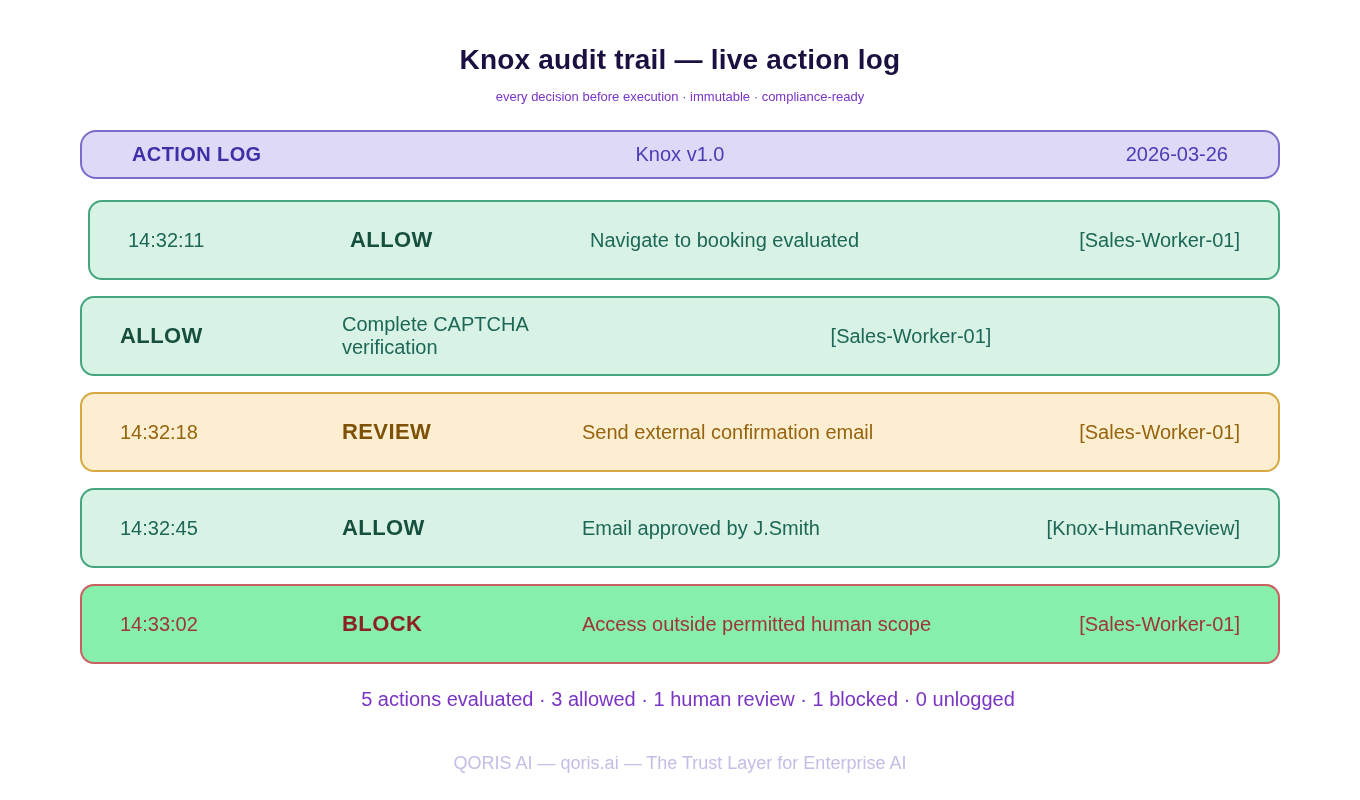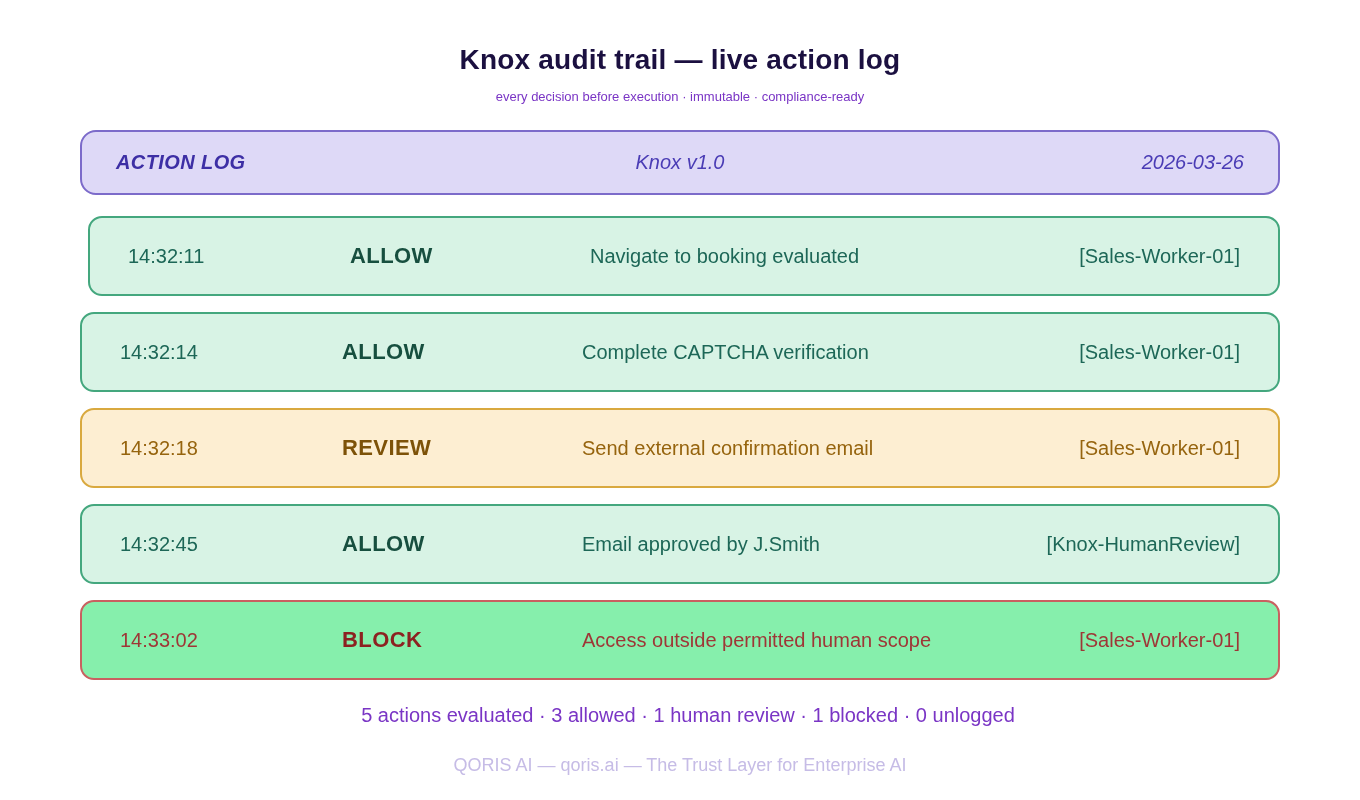--- a/index.html
+++ b/index.html
@@ -23,30 +23,29 @@
     margin-top: 13px;
     text-align: center;
     font-size: 13px;
     color: #7a35c5;
   }
 
   .log-panel { width: 1200px; margin: 0 auto; }
 
   .log-header {
     margin-top: 26px;
-    height: 65px;
+    height: 49px;
     background: #ded9f7;
     border: 2px solid #7c6bca;
     border-radius: 16px;
     display: flex;
     align-items: center;
-    padding: 0 34px;
+    padding: 0 50px;
     font-size: 20px;
     color: #4a3cb5;
-    font-style: italic;
   }
   .log-header .hleft  { flex: 1; text-align: left; font-weight: bold; color: #3d2fa5; letter-spacing: 0.4px; }
   .log-header .hcenter{ flex: 1; text-align: center; }
   .log-header .hright { flex: 1; text-align: right; }
 
   .log-row {
     margin-top: 16px;
     height: 80px;
     border-radius: 14px;
     border: 2px solid;
@@ -68,21 +67,21 @@
   .log-row.block .decision  { color: #8c2121; }
 
   .footer-stats {
     margin-top: 24px;
     text-align: center;
     font-size: 20px;
     color: #7a35c5;
     padding-left: 16px;
   }
   .brand-footer {
-    margin-top: 28px;
+    margin-top: 42px;
     text-align: center;
     font-size: 18px;
     color: #c6bce6;
   }
 </style>
 </head>
 <body>
 
 <div class="stage">
 
@@ -99,21 +98,20 @@
 
     <div id="log-list">
   <div class="log-row allow">
     <span class="time">14:32:11</span>
     <span class="decision">ALLOW</span>
     <span class="description">Navigate to booking evaluated</span>
     <span class="agent">[Sales-Worker-01]</span>
   </div>
 
   <div class="log-row allow">
-    <span class="time">14:32:14</span>
     <span class="decision">ALLOW</span>
     <span class="description">Complete CAPTCHA verification</span>
     <span class="agent">[Sales-Worker-01]</span>
   </div>
 
   <div class="log-row review">
     <span class="time">14:32:18</span>
     <span class="decision">REVIEW</span>
     <span class="description">Send external confirmation email</span>
     <span class="agent">[Sales-Worker-01]</span>

